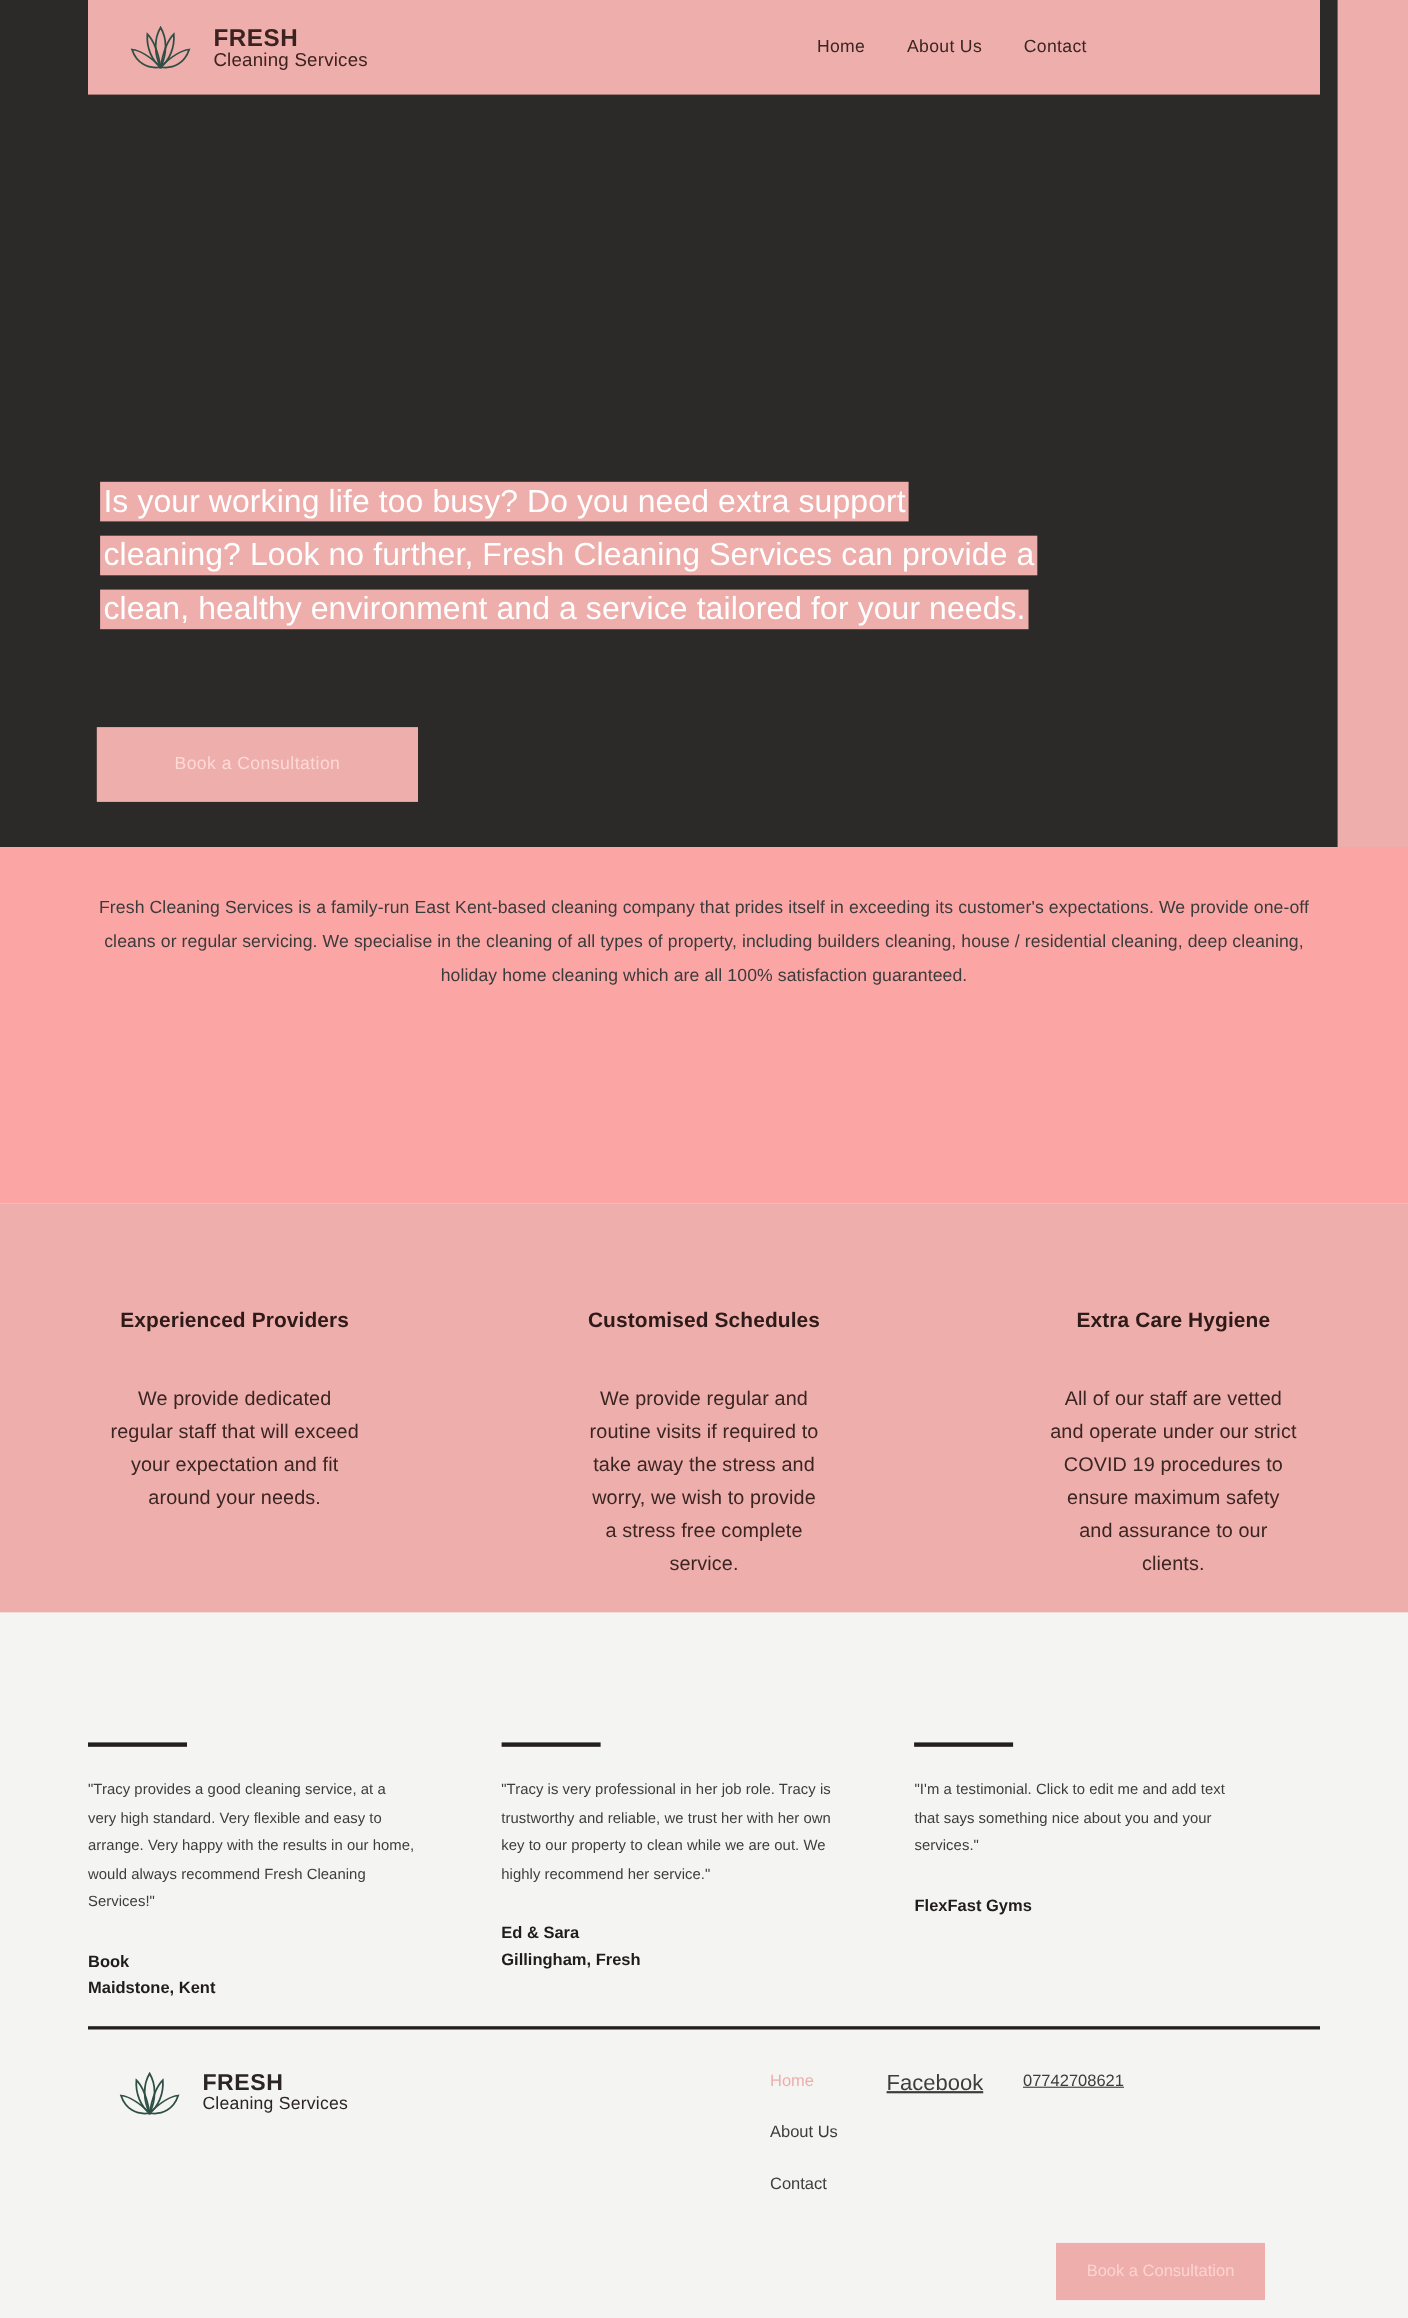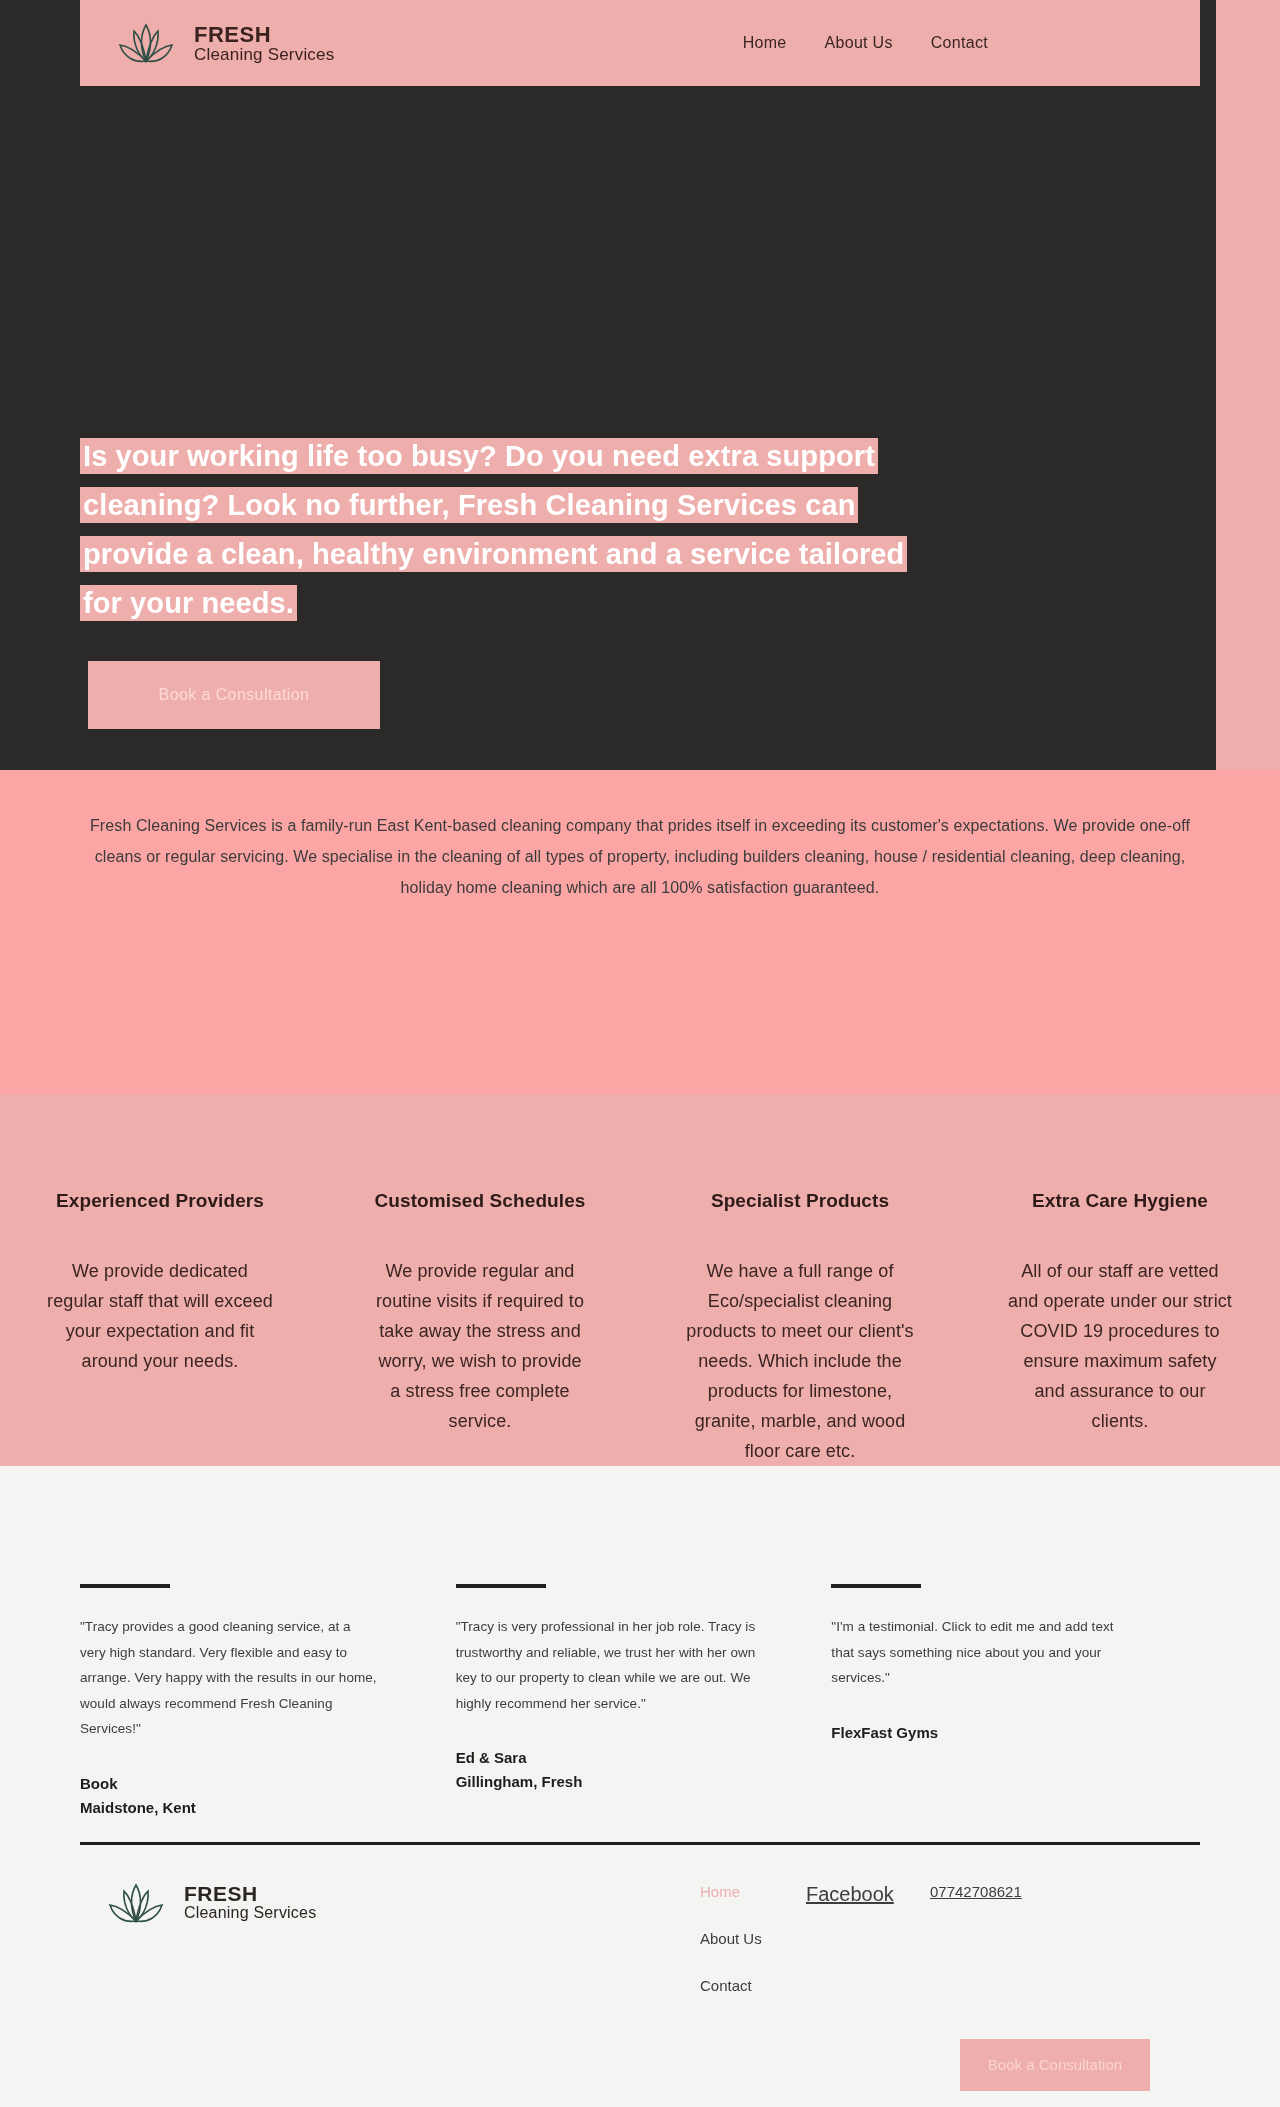--- a/index.html
+++ b/index.html
@@ -68,25 +68,24 @@
   .nav a {
     font-size: 16px;
     color: #3a2523;
     text-decoration: none;
     letter-spacing: 0.3px;
   }
 
   
   .hero-content {
     position: absolute;
-    left: 80px;
+    left: 91px;
     top: 432px;
     width: 860px;
     z-index: 4;
-    font-weight: bold;
   }
   .hero-line {
     display: inline;
     font-size: 29px;
     line-height: 49px;
     color: #ffffff;
     background: #eeaeab;
     box-decoration-break: clone;
     -webkit-box-decoration-break: clone;
     padding: 2px 3px;
@@ -303,24 +302,20 @@
 
 <section class="features">
   <div class="feat c1">
     <h3>Experienced Providers</h3>
     <p>We provide dedicated regular staff that will exceed your expectation and fit around your needs.</p>
   </div>
   <div class="feat c2">
     <h3>Customised Schedules</h3>
     <p>We provide regular and routine visits if required to take away the stress and worry, we wish to provide a stress free complete service.</p>
   </div>
-  <div class="feat c3">
-    <h3>Specialist Products</h3>
-    <p>We have a full range of Eco/specialist cleaning products to meet our client's needs. Which include the products for limestone, granite, marble, and wood floor care etc.</p>
-  </div>
   <div class="feat c4">
     <h3>Extra Care Hygiene</h3>
     <p>All of our staff are vetted and operate under our strict COVID 19 procedures to ensure maximum safety and assurance to our clients.</p>
   </div>
 </section>
 
 <section class="testimonials">
   <div class="tgrid">
     <div class="tcell">
       <div class="trule"></div>

